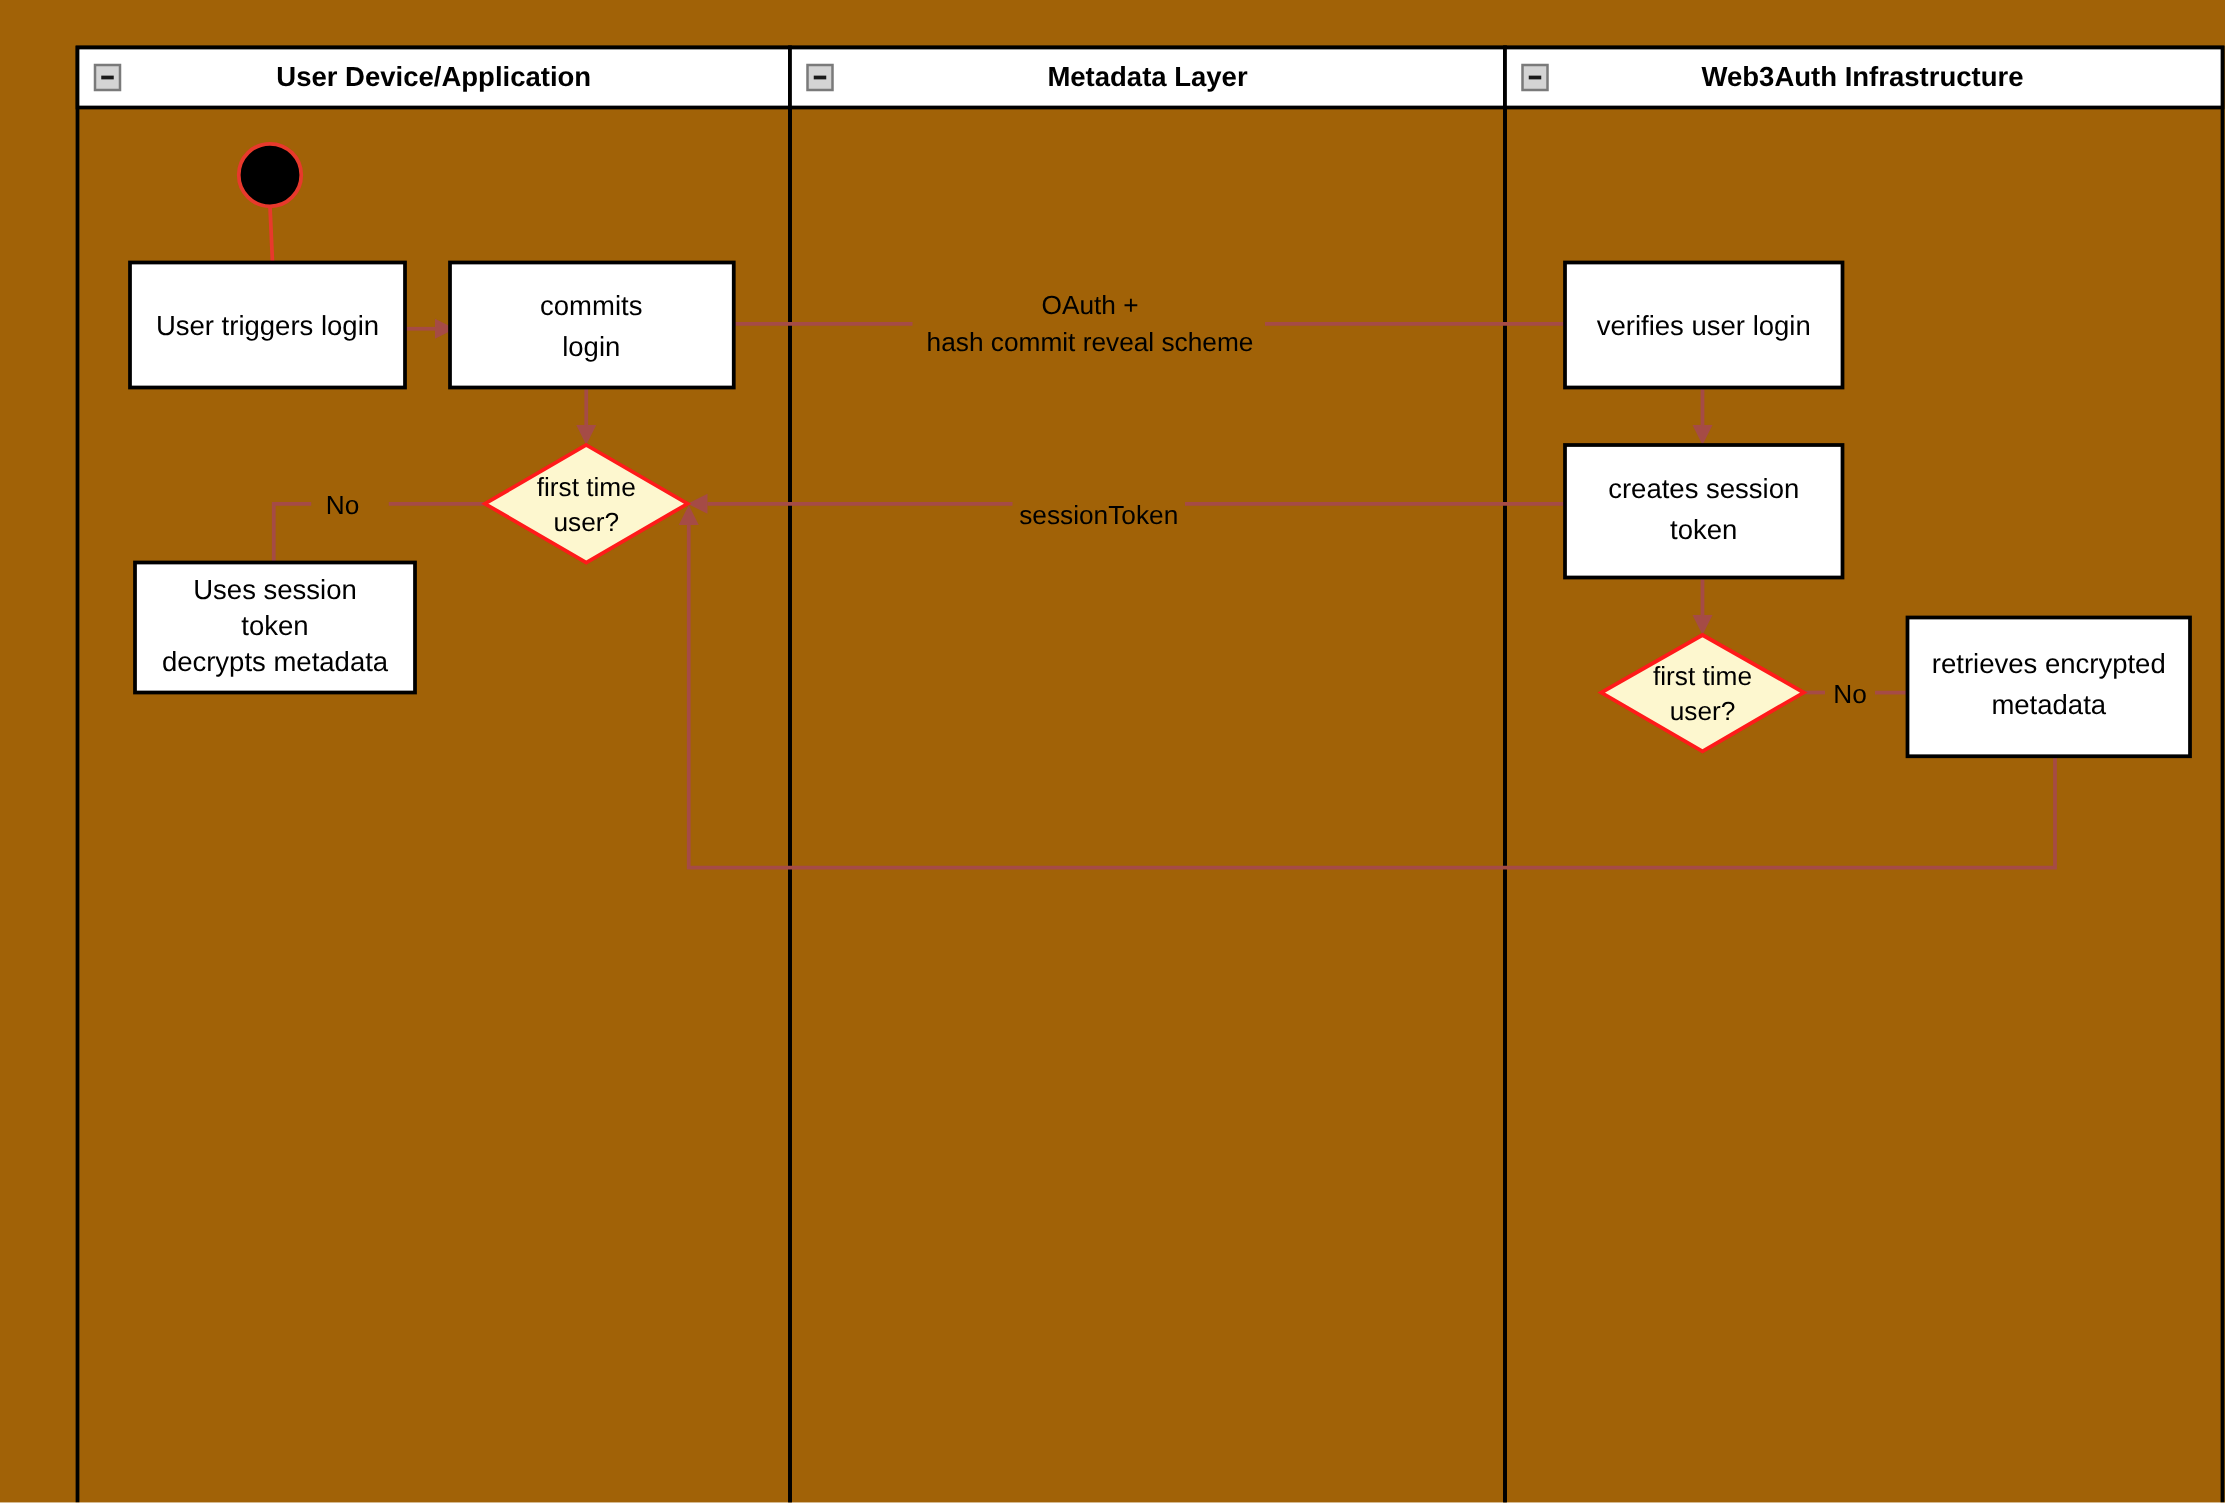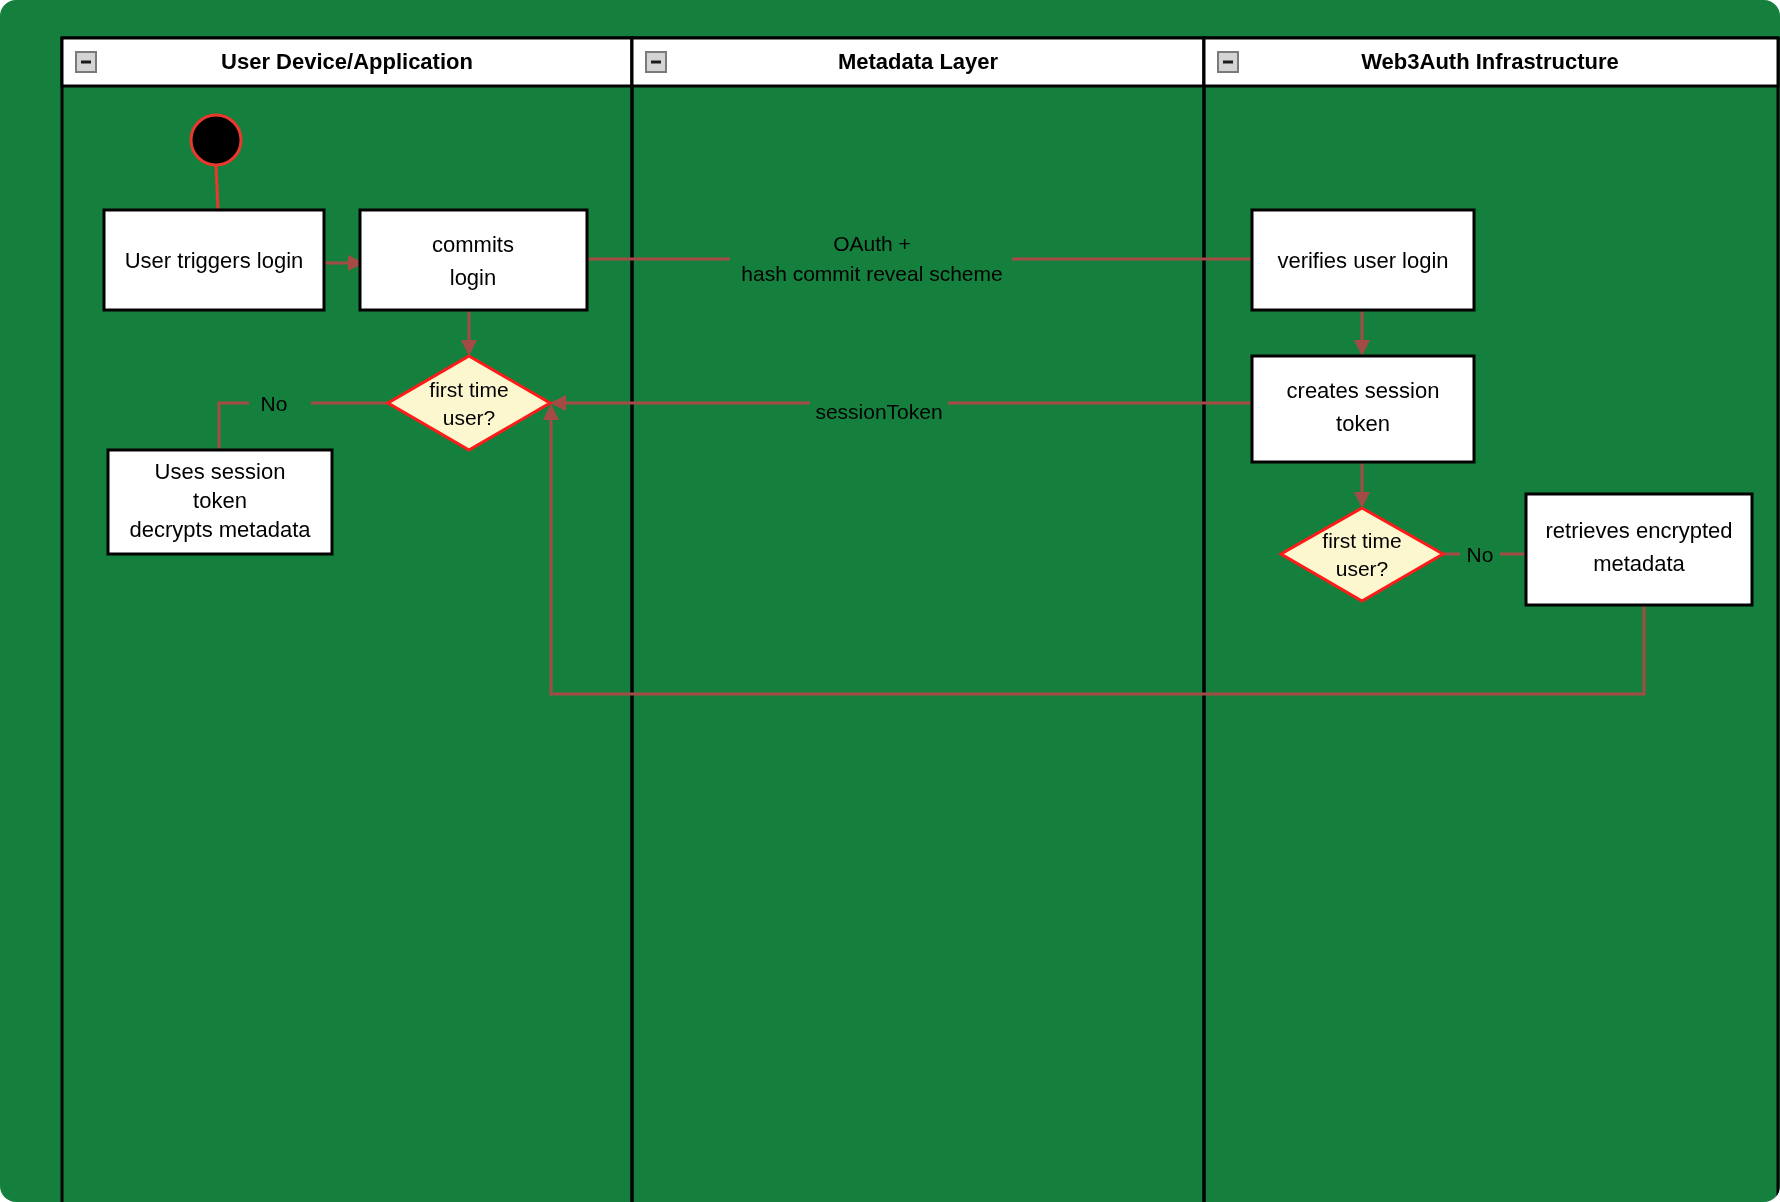--- a/index.html
+++ b/index.html
@@ -5,23 +5,22 @@
   html, body {
     margin: 0;
     padding: 0;
     background: #ffffff;
     font-family: "Liberation Sans", sans-serif;
   }
   #canvas {
     position: relative;
     width: 1780px;
     height: 1202px;
-    background: #15803d;
+    background: #a16207;
     overflow: hidden;
-    border-radius: 16px;
   }
   svg.diagram {
     position: absolute;
     left: 0;
     top: 0;
     width: 1780px;
     height: 1202px;
   }
   .lane-border {
     fill: none;

